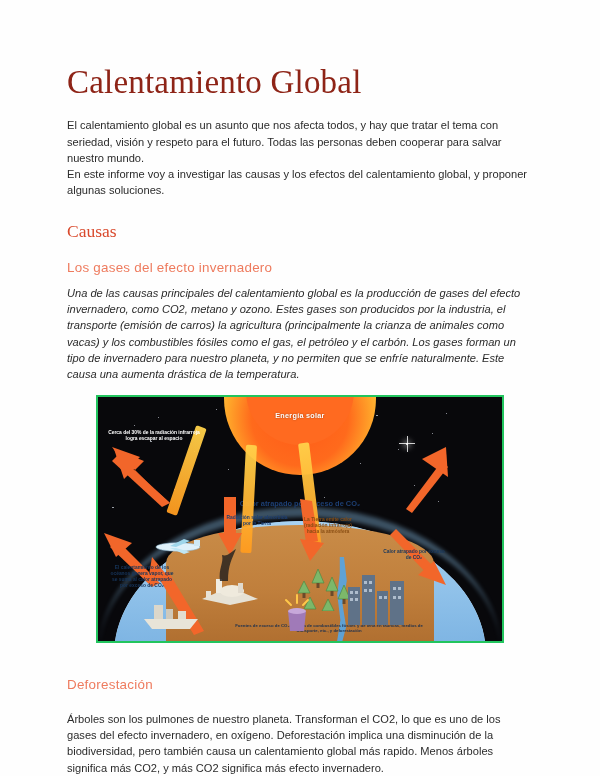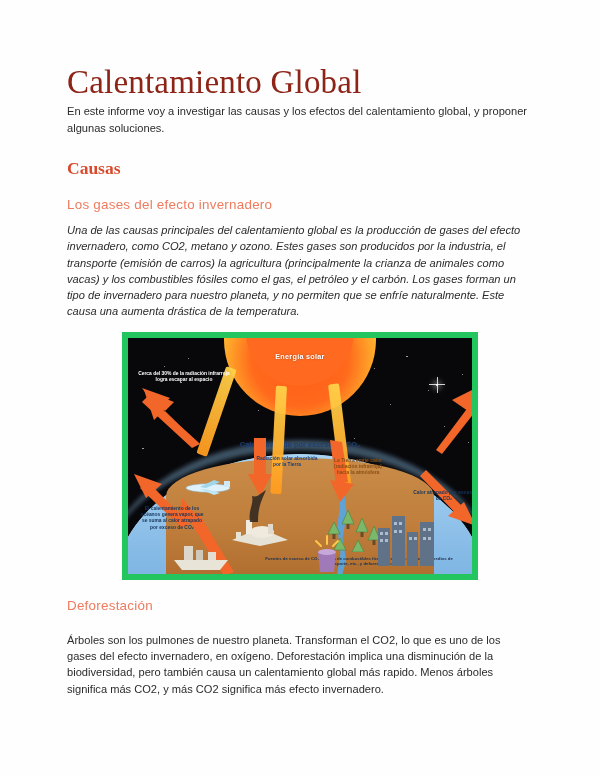--- a/index.html
+++ b/index.html
@@ -41,47 +41,47 @@
     color: #2b2b2b;
     text-align: left;
   }
   .par-intro-1 { margin-top: 14px; }
   .par-intro-2 { margin-top: 0px; }
 
   .h-causas {
     margin: 0;
     padding-top: 22px;
     font-family: "Liberation Serif", serif;
-    font-weight: bold;
+    font-weight: normal;
     font-size: 17.5px;
     line-height: 1.2;
     color: #d9492c;
   }
   .h-sub {
     margin: 0;
     padding-top: 18px;
     font-family: "Liberation Sans", sans-serif;
     font-weight: normal;
     font-size: 13.4px;
     line-height: 1.2;
     color: #ee7b5e;
     letter-spacing: 0.25px;
   }
   .par-gases { margin-top: 9px; font-style: italic; }
   .par-defo { margin-top: 18px; }
 
   
   .figure {
     position: relative;
-    width: 356px;
+    width: 408px;
     height: 248px;
-    margin: 12px auto 0 auto;
+    margin: 12px auto 16px auto;
     background: #0a0a0c;
     overflow: hidden;
-    border: 6px solid #22c55e;
+    border: 2px solid #22c55e;
     box-sizing: border-box;
   }
   .space {
     position: absolute;
     inset: 0;
     background:
       radial-gradient(circle at 50% -14%, #ffb12a 0%, #ff8a10 7%, rgba(255,140,20,0.35) 13%, rgba(20,18,22,0) 22%),
       #08080b;
   }
   .sun {
@@ -254,20 +254,21 @@
   .arr { position: absolute; }
   .arr svg { display: block; }
 </style>
 </head>
 <body>
 
 <div class="page">
 
   <h1 class="doc-title">Calentamiento Global</h1>
 
+  <p class="body-par par-intro-1">El calentamiento global es un asunto que nos afecta todos, y hay que tratar el tema con seriedad, visión y respeto para el futuro. Todas las personas deben cooperar para salvar nuestro mundo.</p>
 
   <p class="body-par par-intro-2">En este informe voy a investigar las causas y los efectos del calentamiento global, y proponer algunas soluciones.</p>
 
   <h2 class="h-causas">Causas</h2>
 
   <h3 class="h-sub">Los gases del efecto invernadero</h3>
 
   <p class="body-par par-gases">Una de las causas principales del calentamiento global es la producción de gases del efecto invernadero, como CO2, metano y ozono. Estes gases son producidos por la industria, el transporte (emisión de carros) la agricultura (principalmente la crianza de animales como vacas) y los combustibles fósiles como el gas, el petróleo y el carbón. Los gases forman un tipo de invernadero para nuestro planeta, y no permiten que se enfríe naturalmente. Este causa una aumenta drástica de la temperatura.</p>
 
   <div class="figure">

